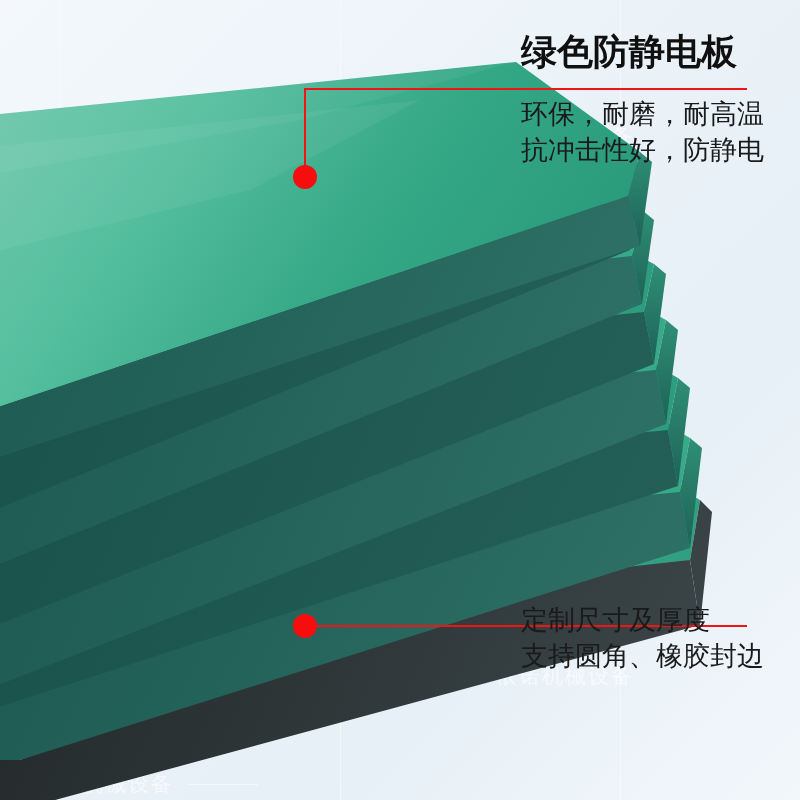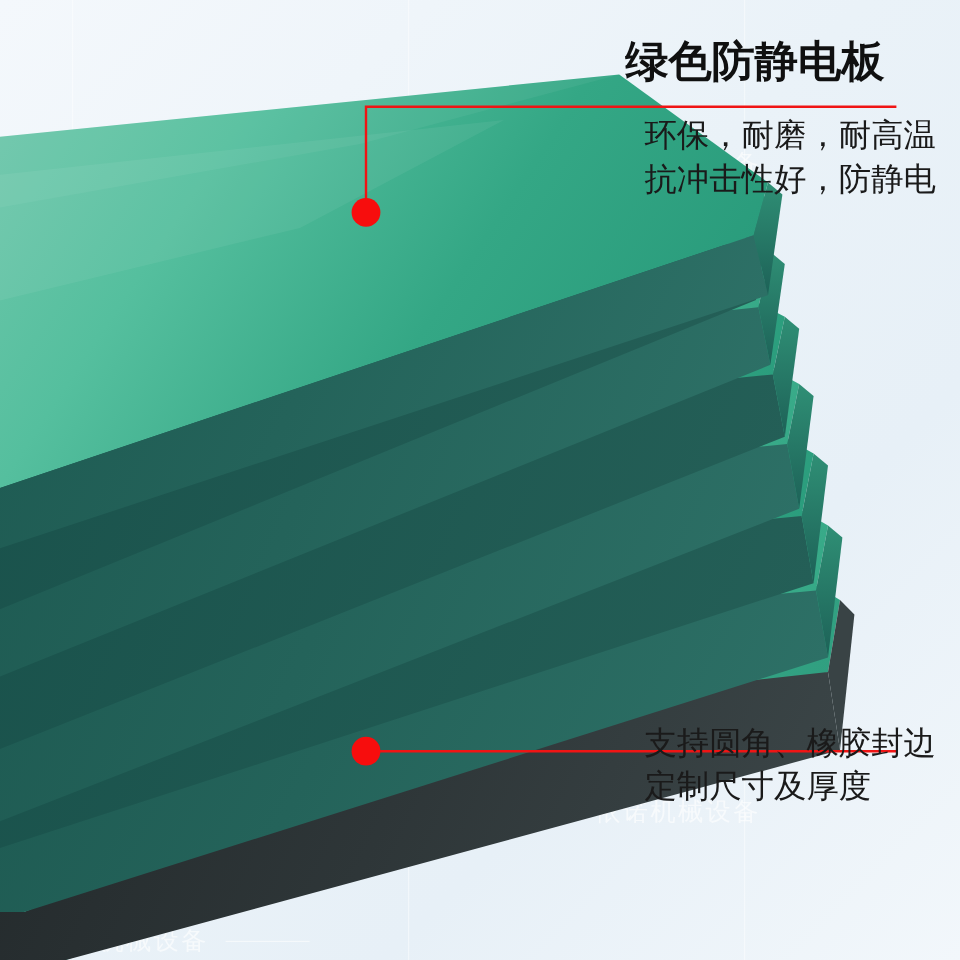--- a/index.html
+++ b/index.html
@@ -27,21 +27,21 @@
 
   
   .stack{position:absolute;inset:0;}
   .stack svg{display:block;width:800px;height:800px;}
 
   
   .callout{position:absolute;}
   .co-title{
     font-weight:700;color:#101010;white-space:nowrap;line-height:1;
   }
-  .co-body{white-space:nowrap;color:#1a1a1a;line-height:1.32;font-size:27px;margin-left:16px;}
+  .co-body{white-space:nowrap;color:#1a1a1a;line-height:1.32;font-size:27px;}
 
   #callout-top{left:521px;top:34px;}
   #callout-top .co-title{font-size:36px;}
   #callout-bot{left:521px;top:572px;}
   #callout-bot .co-title{font-size:34px;}
 
   .leader{position:absolute;pointer-events:none;}
   .leader svg{display:block;overflow:visible;}
 
   .dot{position:absolute;width:24px;height:24px;border-radius:50%;background:#f70d0d;}
@@ -215,17 +215,17 @@
 
   <div class="callout" id="callout-top">
     <div class="co-title">绿色防静电板</div>
     <div style="height:26px;"></div>
     <div class="co-body">环保，耐磨，耐高温</div>
     <div class="co-body">抗冲击性好，防静电</div>
   </div>
 
   <div class="callout" id="callout-bot">
     <div style="height:30px;"></div>
+    <div class="co-body">定制尺寸及厚度</div>
     <div class="co-body">支持圆角、橡胶封边</div>
-    <div class="co-body">定制尺寸及厚度</div>
   </div>
 
 </div>
 
 </body></html>

